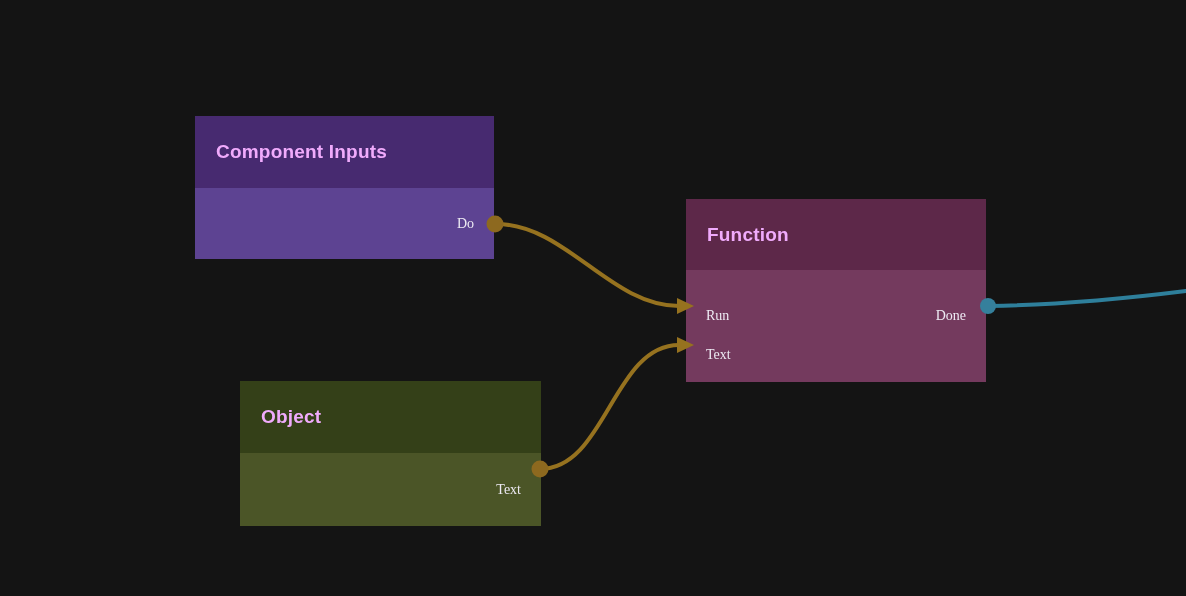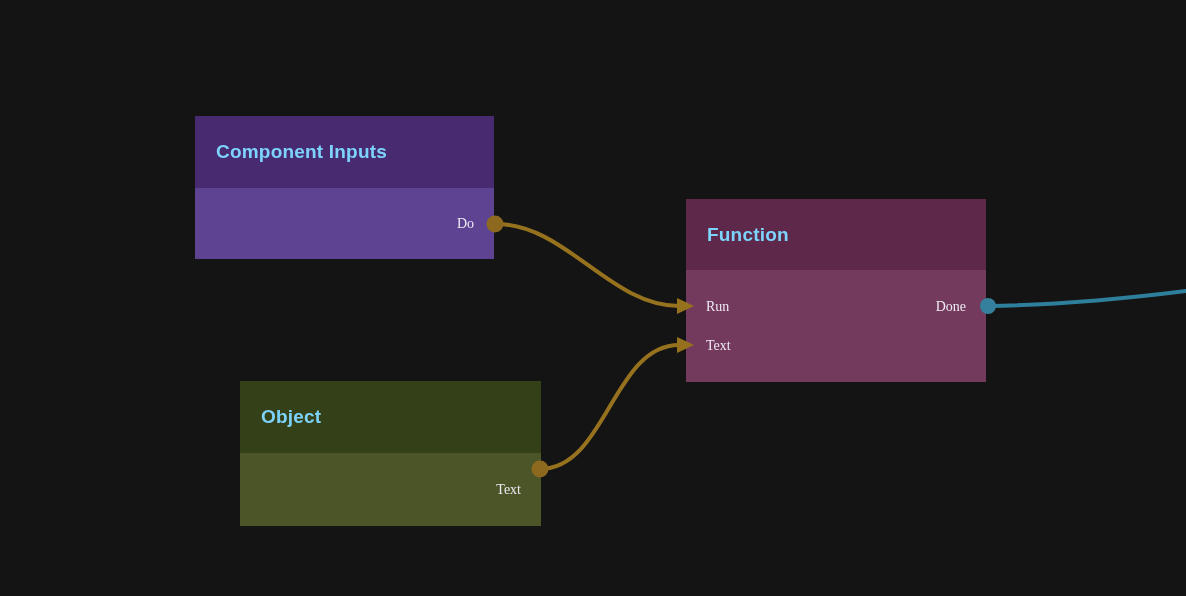--- a/index.html
+++ b/index.html
@@ -18,21 +18,21 @@
     position: absolute;
     z-index: 1;
   }
   .node-header {
     display: flex;
     align-items: center;
     padding: 0 21px;
     height: 72px;
   }
   .node-title {
-    color: #7dd3fc;
+    color: #f0abfc;
     font-size: 19px;
     font-weight: 700;
     letter-spacing: 0.2px;
   }
   .node-body {
     display: flex;
     flex-direction: column;
   }
   .port-row {
     display: flex;
@@ -53,21 +53,21 @@
   }
   .spacer { flex: 1; }
 
   
   #node-component-inputs { left: 195px; top: 116px; width: 299px; height: 143px; }
   #node-component-inputs .node-body { height: 71px; }
   #node-object { left: 240px; top: 361px; width: 301px; height: 145px; margin-top: 20px; }
   #node-object .node-body { height: 73px; }
   #node-function { left: 686px; top: 199px; width: 300px; height: 183px; }
   #node-function .node-header { height: 71px; }
-  #node-function .node-body { height: 112px; padding-top: 17px; }
+  #node-function .node-body { height: 112px; padding-top: 26px; }
 
   .wire-layer {
     position: absolute;
     left: 0; top: 0;
     width: 1186px; height: 596px;
     z-index: 10;
     pointer-events: none;
   }
   .wire-layer path, .wire-layer circle, .wire-layer polygon {
     pointer-events: auto;

